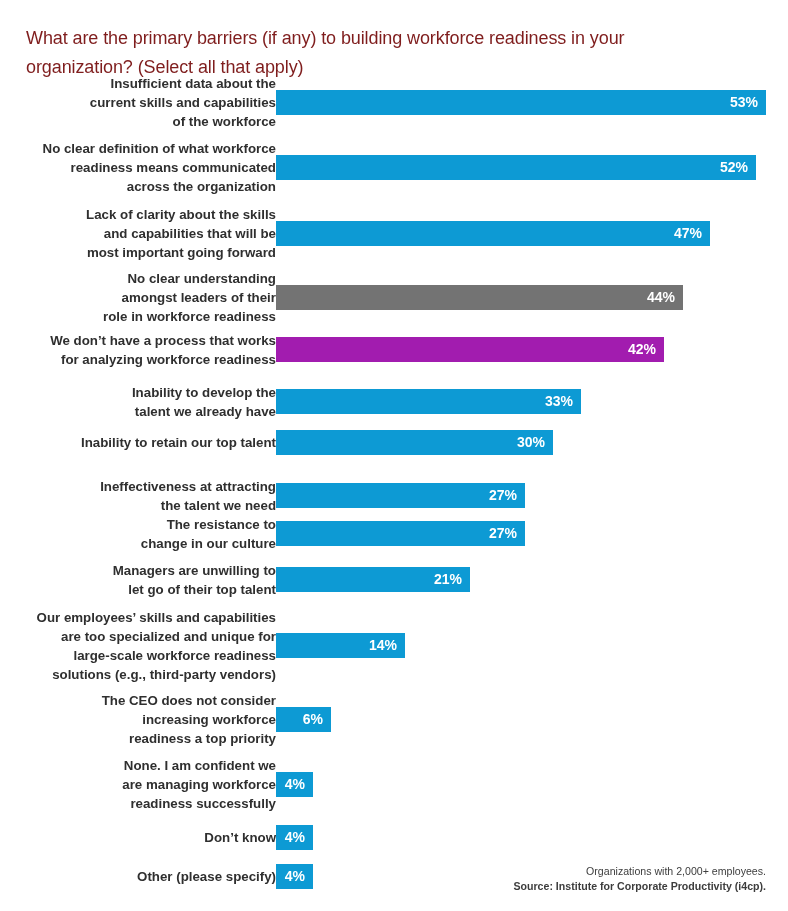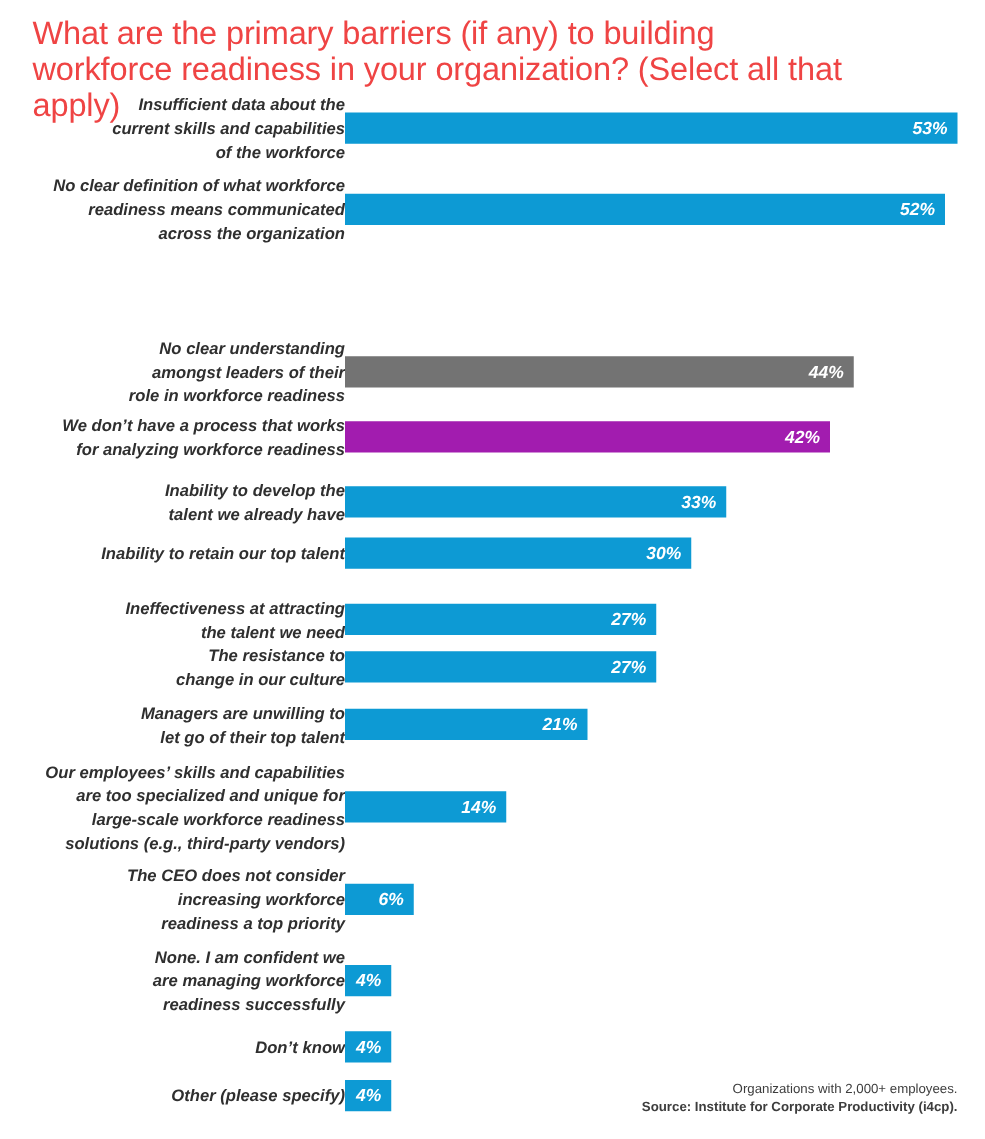--- a/index.html
+++ b/index.html
@@ -17,35 +17,34 @@
     overflow: hidden;
   }
   #chart-root {
     position: relative;
     width: 788px;
     height: 911px;
   }
   .chart-title {
     position: absolute;
     left: 26px;
-    top: 12px;
+    top: 24px;
     width: 660px;
-    font-size: 26px;
+    font-size: 18px;
     line-height: 29px;
     font-weight: 400;
-    color: #ef4444;
+    color: #7f1d1d;
     letter-spacing: -0.1px;
   }
   .plot {
     position: absolute;
     left: 0;
     top: 0;
     width: 788px;
     height: 911px;
-    font-style: italic;
   }
   .row {
     position: absolute;
     left: 0;
     width: 788px;
   }
   .row-label {
     position: absolute;
     right: 512px;      
     width: 268px;
@@ -111,20 +110,30 @@
       <div class="row" style="top: 155px; height: 25px;">
         <div class="row-label" style="top: -16px;">No clear definition of what workforce
 readiness means communicated
 across the organization</div>
         <div class="bar-wrap" style="left: 276px;">
           <div class="bar" title="52%" style="width: 480px; background: rgb(13, 154, 212);">
             <span class="bar-value" style="color: rgb(255, 255, 255);">52%</span>
           </div>
         </div>
       </div>
+      <div class="row" style="top: 221px; height: 25px;">
+        <div class="row-label" style="top: -16px;">Lack of clarity about the skills
+and capabilities that will be
+most important going forward</div>
+        <div class="bar-wrap" style="left: 276px;">
+          <div class="bar" title="47%" style="width: 434px; background: rgb(13, 154, 212);">
+            <span class="bar-value" style="color: rgb(255, 255, 255);">47%</span>
+          </div>
+        </div>
+      </div>
       <div class="row" style="top: 285px; height: 25px;">
         <div class="row-label" style="top: -16px;">No clear understanding
 amongst leaders of their
 role in workforce readiness</div>
         <div class="bar-wrap" style="left: 276px;">
           <div class="bar" title="44%" style="width: 407px; background: #737373; text-align: center;">
             <span class="bar-value" style="color: rgb(255, 255, 255);">44%</span>
           </div>
         </div>
       </div>

